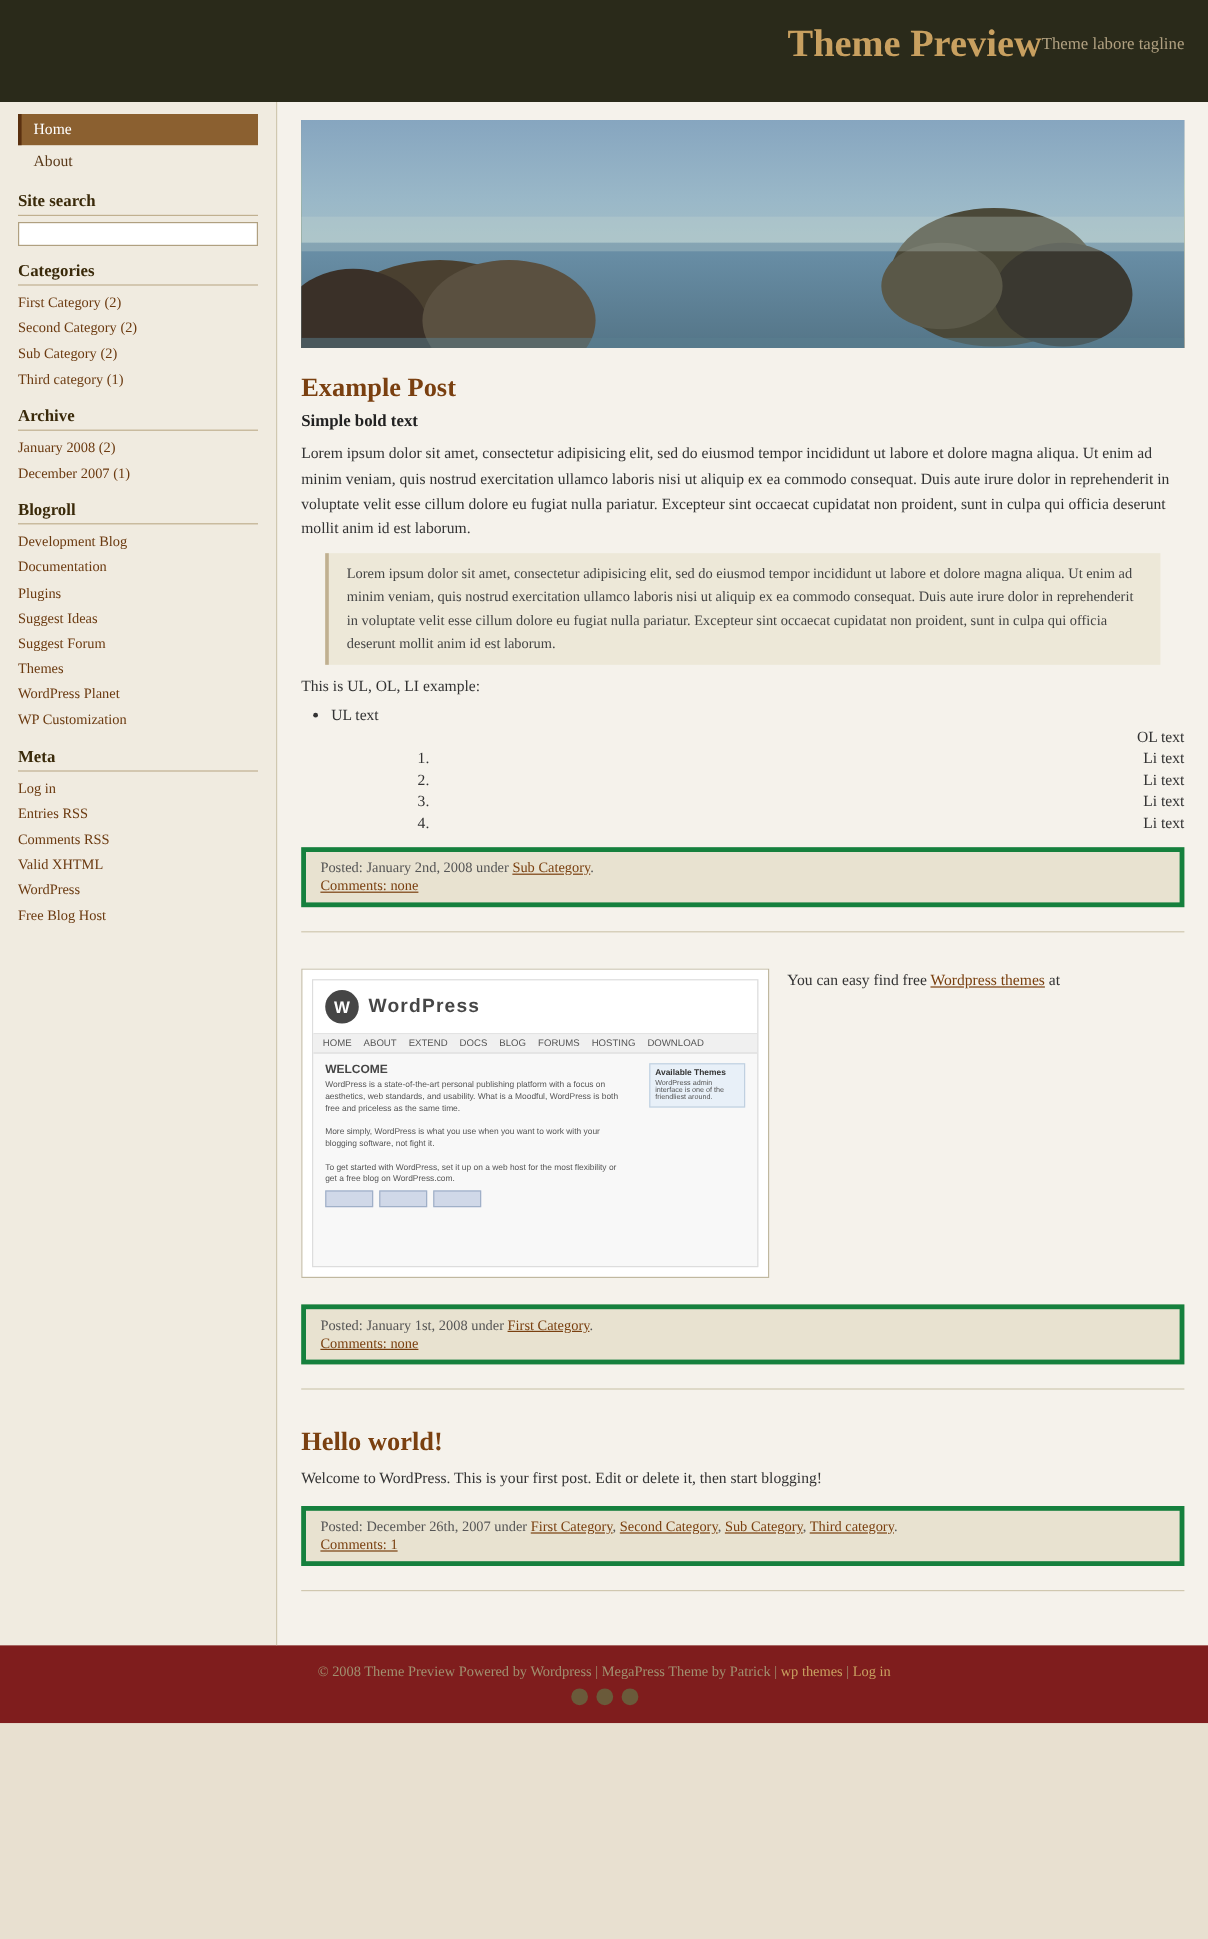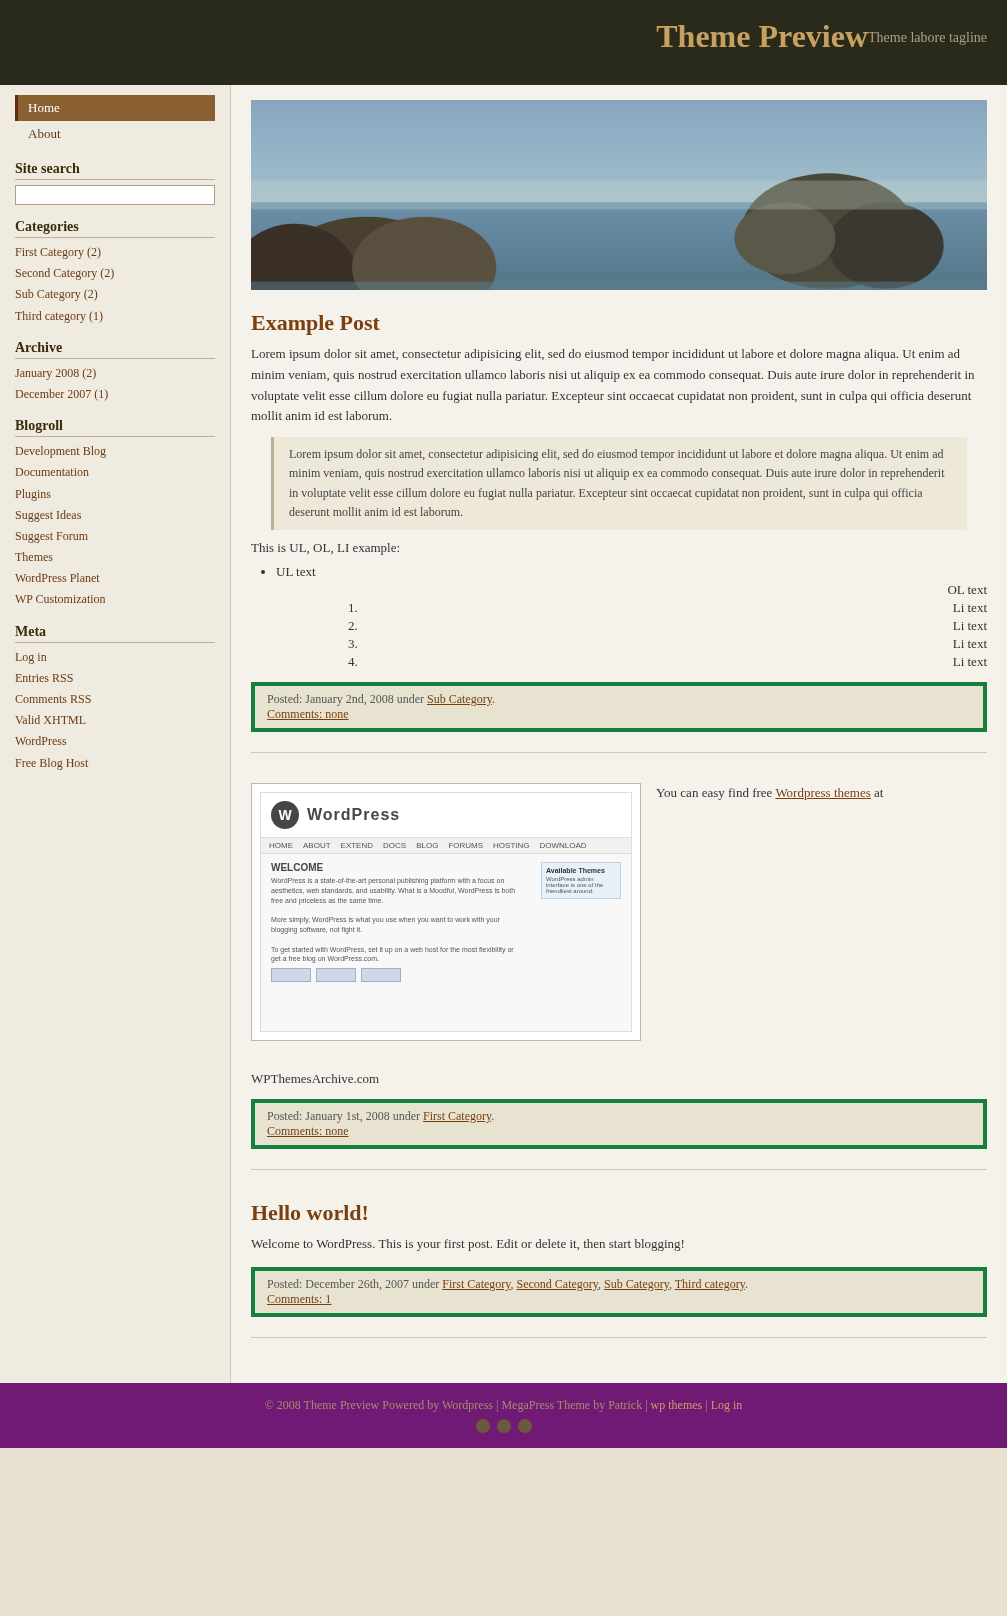--- a/index.html
+++ b/index.html
@@ -271,21 +271,21 @@
     }
     .free-wp-desc {
       font-size: 13px;
       line-height: 1.6;
       color: #333;
     }
     .free-wp-desc a { color: #7a4010; }
 
     
     #footer {
-      background: #701a75;
+      background: #7f1d1d;
       color: #a09070;
       text-align: center;
       padding: 15px;
       font-size: 12px;
     }
     #footer a { color: #c8a060; text-decoration: none; }
     .footer-icons { margin-top: 5px; }
     .footer-icon-circle {
       display: inline-block;
       width: 14px;
@@ -393,20 +393,21 @@
           <ellipse cx="370" cy="125" rx="35" ry="25" fill="#5a5848"></ellipse>
 
           <rect y="155" width="510" height="35" fill="#5a8090" opacity="0.5"></rect>
 
           <rect y="85" width="510" height="20" fill="#c8d8d0" opacity="0.3"></rect>
         </svg>
       </div>
 
       <div class="post">
         <a class="post-title" href="#">Example Post</a>
+        <div class="post-subtitle">Simple bold text</div>
         <p class="post-body">Lorem ipsum dolor sit amet, consectetur adipisicing elit, sed do eiusmod tempor incididunt ut labore et dolore magna aliqua. Ut enim ad minim veniam, quis nostrud exercitation ullamco laboris nisi ut aliquip ex ea commodo consequat. Duis aute irure dolor in reprehenderit in voluptate velit esse cillum dolore eu fugiat nulla pariatur. Excepteur sint occaecat cupidatat non proident, sunt in culpa qui officia deserunt mollit anim id est laborum.</p>
 
         <div class="b-quote-section">
           <blockquote>
             <span>Lorem ipsum dolor sit amet, consectetur adipisicing elit, sed do eiusmod tempor incididunt ut labore et dolore magna aliqua. Ut enim ad minim veniam, quis nostrud exercitation ullamco laboris nisi ut aliquip ex ea commodo consequat. Duis aute irure dolor in reprehenderit in voluptate velit esse cillum dolore eu fugiat nulla pariatur. Excepteur sint occaecat cupidatat non proident, sunt in culpa qui officia deserunt mollit anim id est laborum.</span>
           </blockquote>
         </div>
 
         <div class="list-example-section">
           <p class="is-ul-ol-example">This is UL, OL, LI example:</p>
@@ -475,21 +476,20 @@
                 </div>
               </div>
             </div>
           </div>
 
           <div class="free-wp-desc">
             <span>You can easy find free </span><a href="#">Wordpress themes</a><span> at</span>
           </div>
         </div>
 
-        <div style="clear:both; padding-top:8px;">WPThemesArchive.com</div>
 
         <div class="post-meta">
           <span>Posted: January 1st, 2008 under </span><a href="#">First Category</a>.
           <br>
           <a href="#">Comments: none</a>
         </div>
       </div>
 
       <div class="post">
         <a class="post-title" href="#">Hello world!</a>

